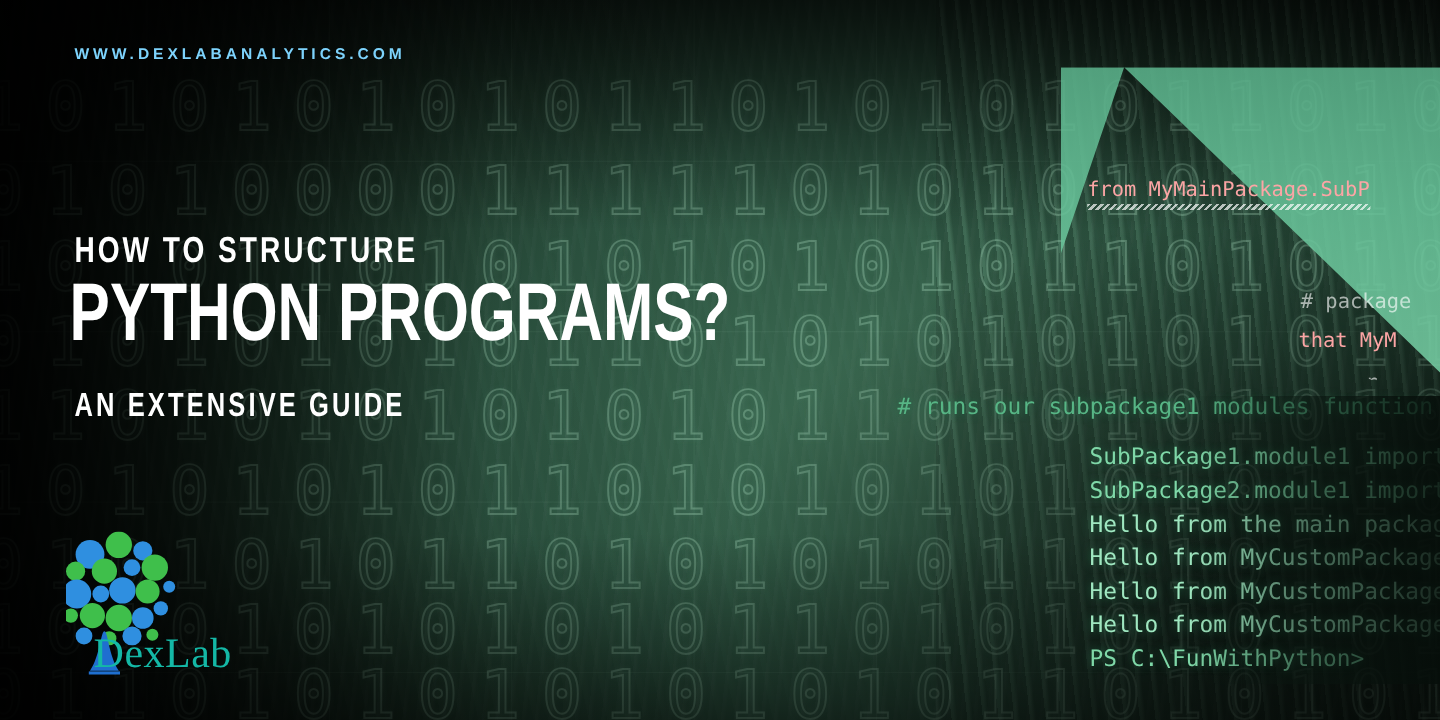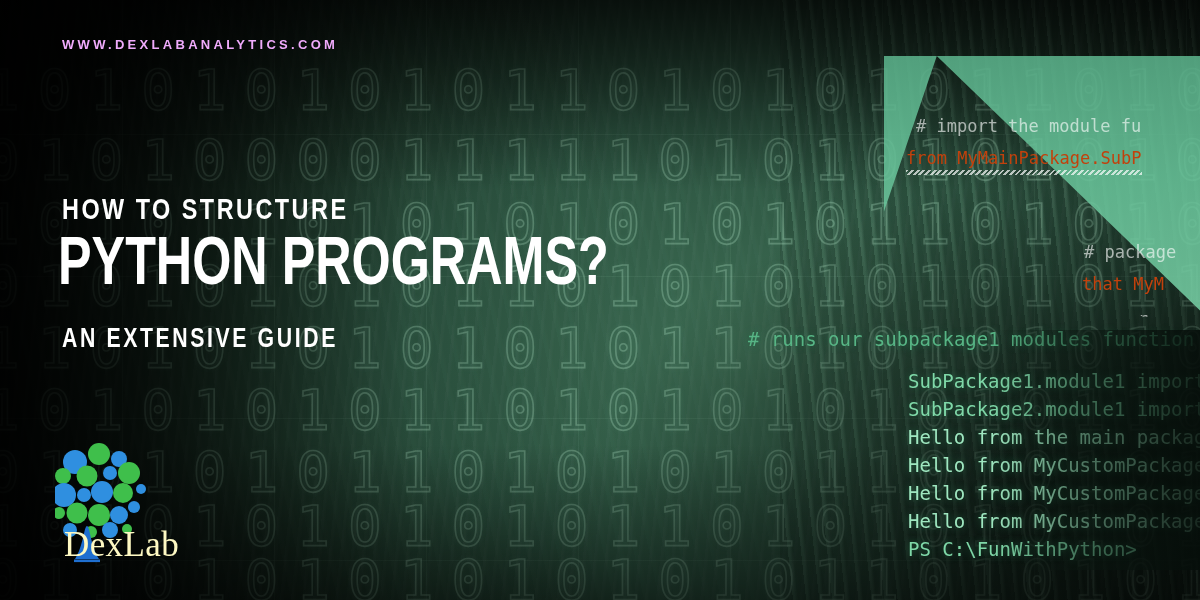--- a/index.html
+++ b/index.html
@@ -110,21 +110,21 @@
   }
 
   .panel-line {
     position: absolute;
     white-space: pre;
     font-family: "DejaVu Sans Mono", monospace;
     font-size: 17px;
     line-height: 1;
   }
   .pl-comment { color: rgba(255,255,255,0.62); }
-  .pl-code    { color: #c2410c; }
+  .pl-code    { color: #fca5a5; }
   .pl-squiggle {
     position: absolute;
     height: 5px;
     background:
       repeating-linear-gradient(135deg,
         rgba(255,255,255,0.85) 0 2px, transparent 2px 4px);
     opacity: .8;
   }
 
   
@@ -157,21 +157,21 @@
     width: 210px; height: 240px;
     background: linear-gradient(90deg, rgba(0,0,0,0) 0%, rgba(10,22,16,0.55) 45%, rgba(6,14,10,0.88) 100%);
     pointer-events: none;
   }
 
   
   .url {
     position: absolute;
     left: 62px;
     top: 37px;
-    color: #f0abfc;
+    color: #7dd3fc;
     font-size: 13px;
     font-weight: 700;
     letter-spacing: 3.3px;
     font-family: "Liberation Sans", sans-serif;
   }
   .kicker {
     position: absolute;
     left: 62px;
     top: 192px;
     color: #ffffff;
@@ -212,23 +212,23 @@
   .logo {
     position: absolute;
     left: 55px;
     top: 443px;
     width: 170px;
     height: 115px;
   }
   .logo-mark { position: absolute; left: 0; top: 0; }
   .logo-word {
     position: absolute;
-    left: 64px;
+    left: 78px;
     top: 525px;
-    color: #fef9c3;
+    color: #14b8a6;
     font-family: "Liberation Serif", serif;
     font-size: 35px;
     font-weight: 400;
     letter-spacing: 0.4px;
   }
   .logo-funnel { position: absolute; left: 72px; top: 524px; }
 </style>
 </head>
 <body>
 
@@ -248,21 +248,20 @@
       <div class="binary-row" style="top: 382px;">1010101011010101010101101010101</div>
       <div class="binary-row" style="top: 444px;">0101010110101010110101010101101</div>
       <div class="binary-row" style="top: 498px;">1010101010101101010101011010101</div>
       <div class="binary-row" style="top: 552px;">0110101010101010110101011010101</div>
     </div>
 
   <div class="bg-vignette"></div>
 
   <div class="code-panel"></div>
   <div class="code-panel-inner" id="code-panel-inner">
-      <div class="panel-line pl-comment" style="left: 32px; top: 62px;"># import the module fu</div>
       <div class="panel-line pl-code" style="left: 22px; top: 94px;">from MyMainPackage.SubP</div>
       <div class="pl-squiggle" style="left: 22px; top: 114px; width: 236px;"></div>
       <div class="panel-line pl-comment" style="left: 200px; top: 188px;"># package</div>
       <div class="panel-line pl-code" style="left: 198px; top: 220px;">that MyM</div>
       <div class="panel-line pl-comment" style="left: 8px; top: 255px;"># note that importing * r</div>
     </div>
 
   <div class="term-line comment" style="left:748px; top:330px;"># runs our subpackage1 modules function</div>
 
 

